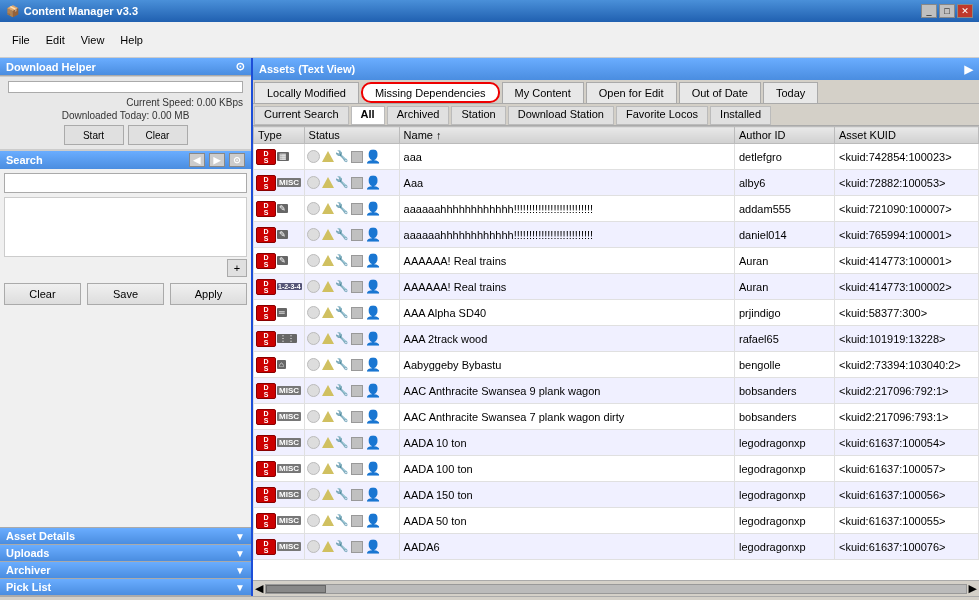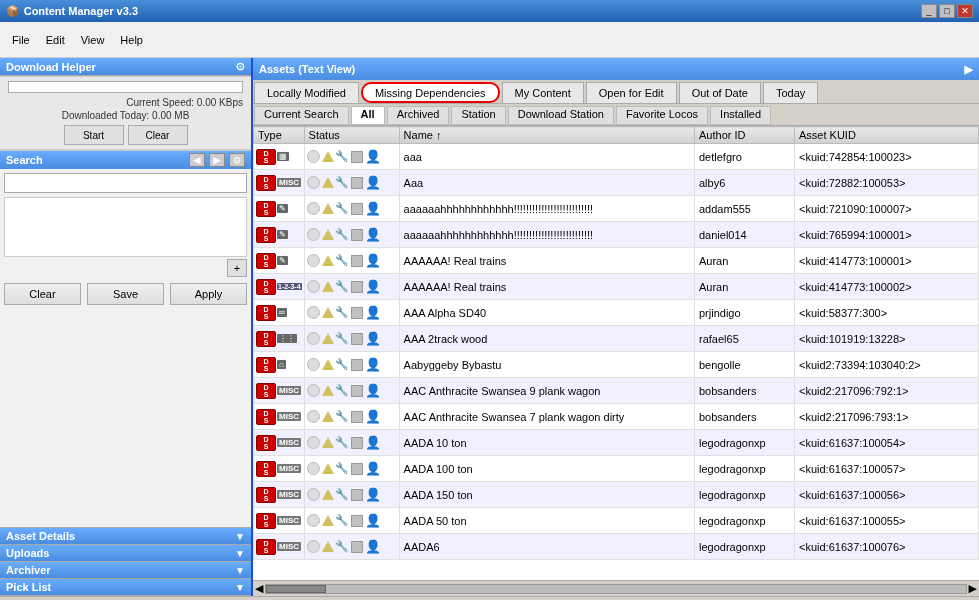--- a/index.html
+++ b/index.html
@@ -224,21 +224,21 @@
     </div>
 
     <div id="table-container">
       <table>
         <thead>
           <tr>
             <th style="width:50px">Type</th>
             <th style="width:95px">Status</th>
             <th style="min-width:200px">Name ↑</th>
             <th style="width:100px">Author ID</th>
-            <th style="width:184px">Asset KUID</th>
+            <th style="width:144px">Asset KUID</th>
           </tr>
         </thead>
         <tbody id="table-body">
         <tr>
               <td style="padding: 1px 2px; text-align: center;">
     <div style="display:flex;align-items:center;gap:1px;">
       <div style="background:#cc0000;color:white;font-size:7px;font-weight:bold;width:20px;height:16px;display:flex;align-items:center;justify-content:center;border:1px solid #880000;border-radius:2px;">D<br style="line-height:0">S</div>
       <div style="font-size:8px;color:#666;">
                     <div style="font-size:8px;color:white;background:#666;padding:0 2px;border-radius:1px;text-align:center;margin-bottom:1px;">▦</div>
                   </div>

